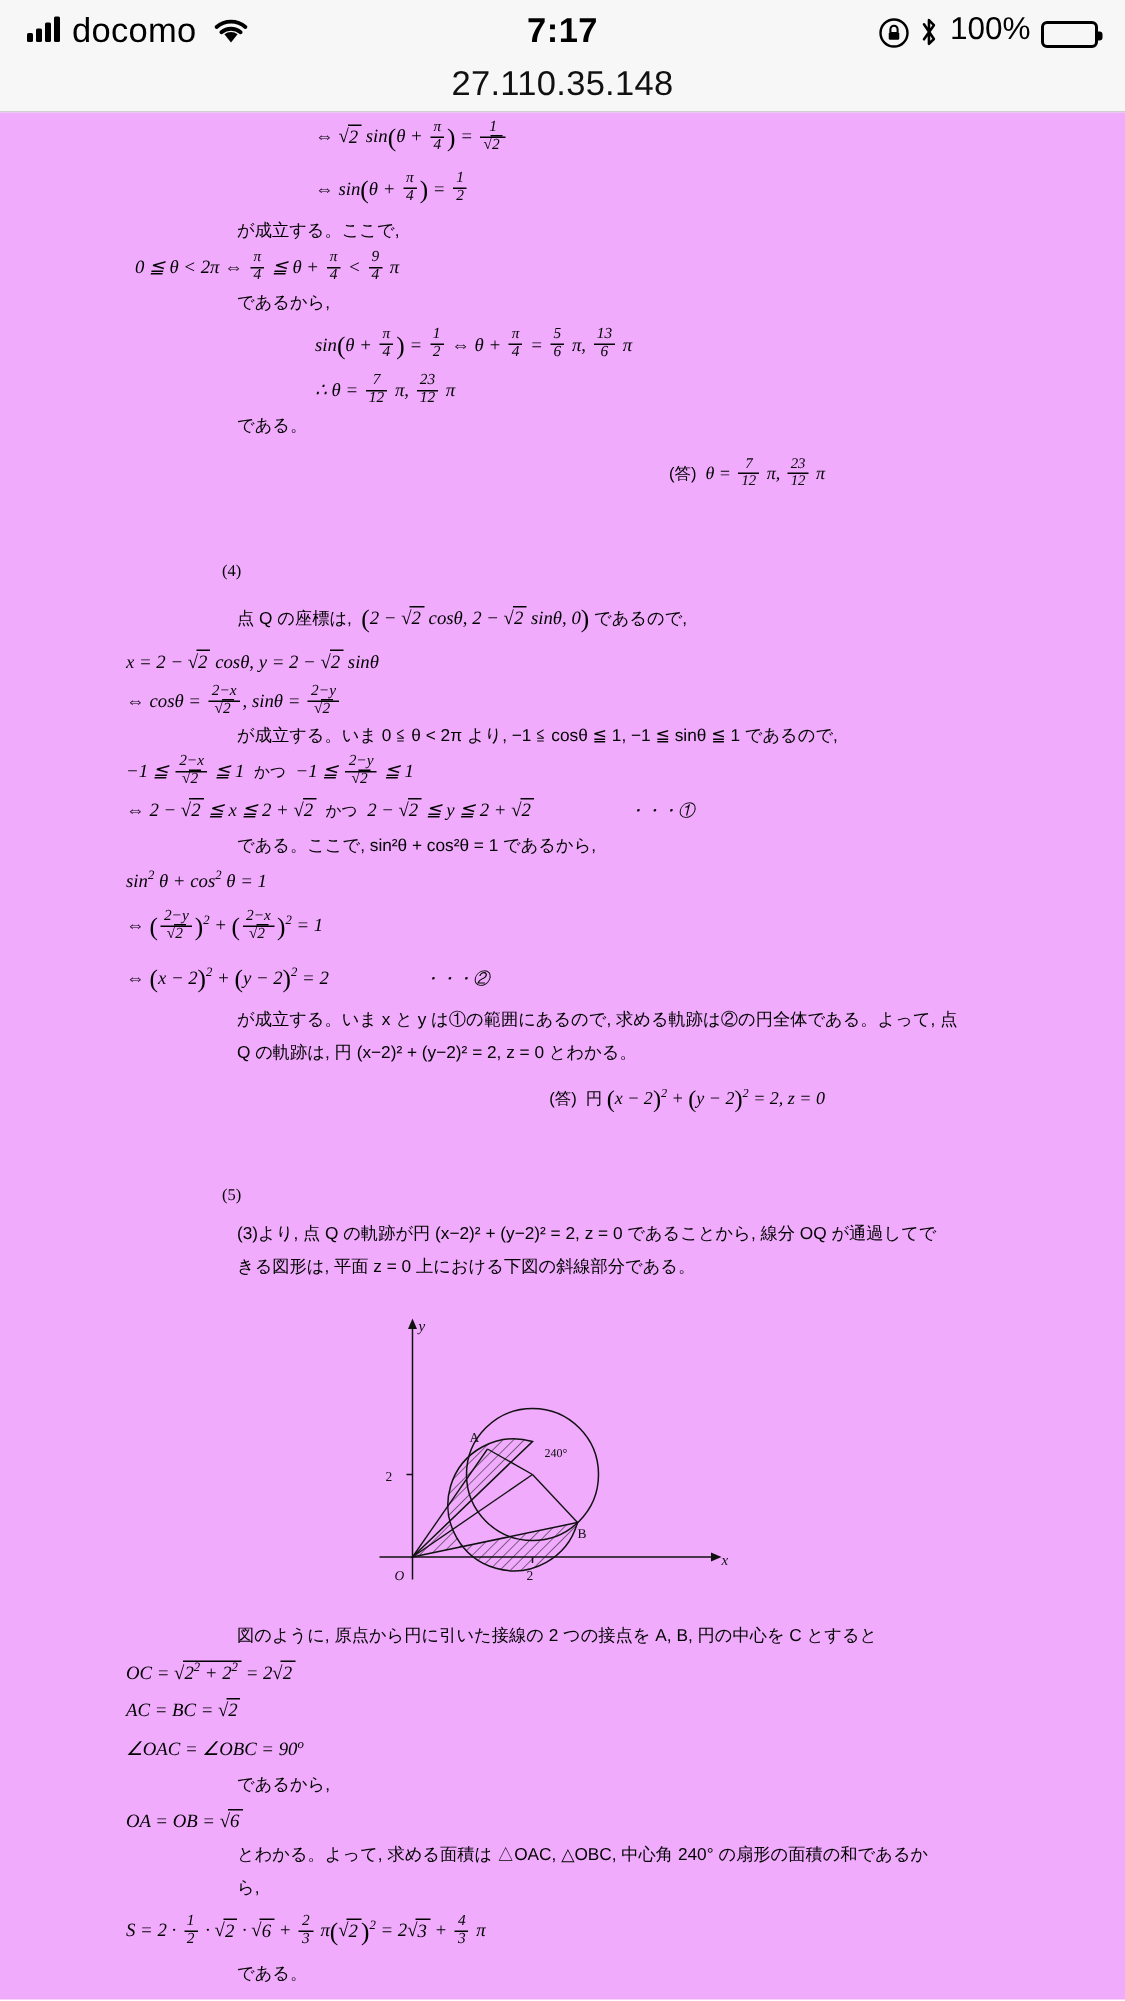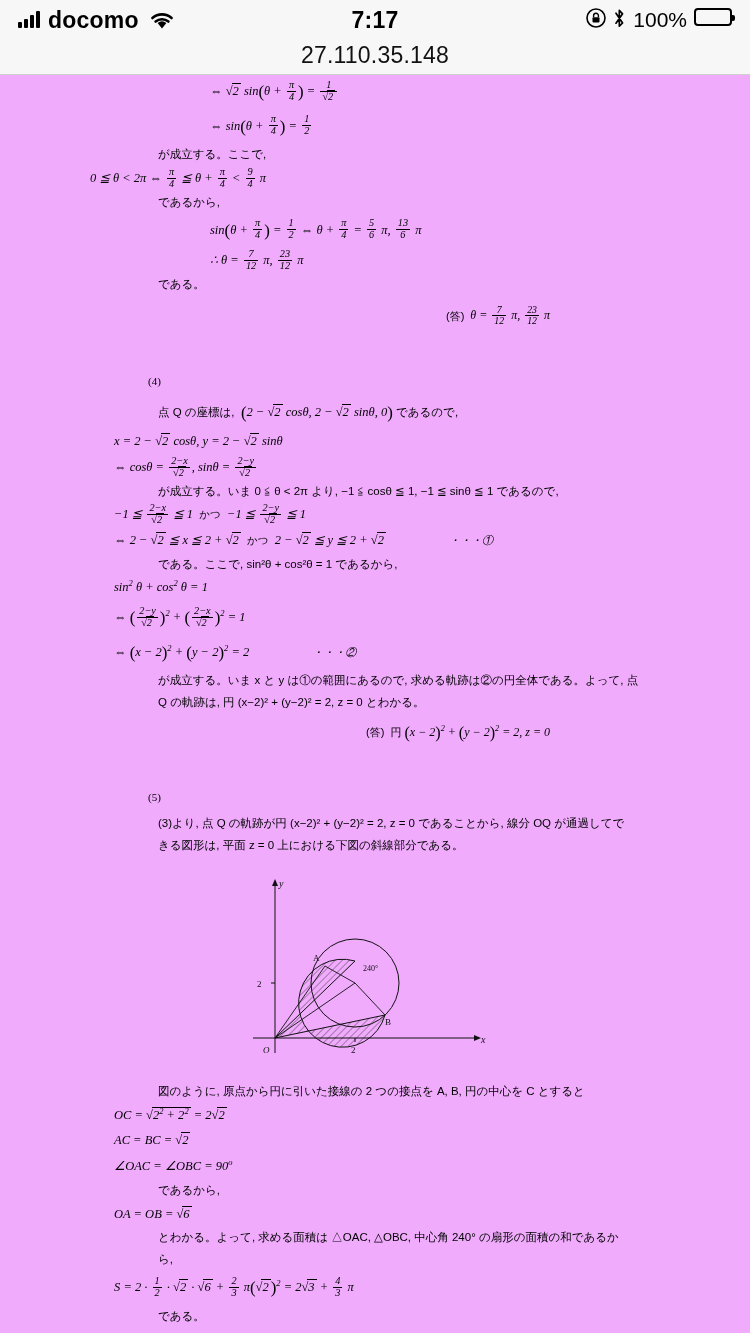--- a/index.html
+++ b/index.html
@@ -42,33 +42,33 @@
     width: 4px;
     background: #000;
     border-radius: 1px;
   }
   .signal-bars i:nth-child(1) { height: 6px; }
   .signal-bars i:nth-child(2) { height: 9px; }
   .signal-bars i:nth-child(3) { height: 13px; }
   .signal-bars i:nth-child(4) { height: 17px; }
   .carrier {
     font-size: 23px;
-    font-weight: 700;
+    font-weight: 400;
     letter-spacing: 0.2px;
   }
   .wifi-icon { margin-left: 2px; }
   .status-center {
     font-size: 23px;
     font-weight: 600;
     letter-spacing: 0.3px;
   }
   .status-right {
     flex: 1;
     display: flex;
-    align-items: flex-start;
+    align-items: flex-end;
     justify-content: flex-end;
     gap: 7px;
   }
   .battery-pct {
     font-size: 21px;
     font-weight: 500;
   }
   .battery {
     width: 38px;
     height: 18px;
@@ -126,21 +126,21 @@
     font-family: "Liberation Serif", serif;
   }
   .jp {
     font-size: 11.5px;
     margin-left: 148px;
     line-height: 1.9;
     font-family: "Liberation Sans", sans-serif;
   }
   .math {
     font-size: 12.5px;
-    margin-left: 104px;
+    margin-left: 74px;
     line-height: 2.05;
     font-style: italic;
     font-family: "Liberation Serif", serif;
     white-space: nowrap;
   }
   .math.ind2 { margin-left: 200px; }
   .math.ind3 { margin-left: 80px; }
   .ans {
     font-size: 12px;
     text-align: right;

